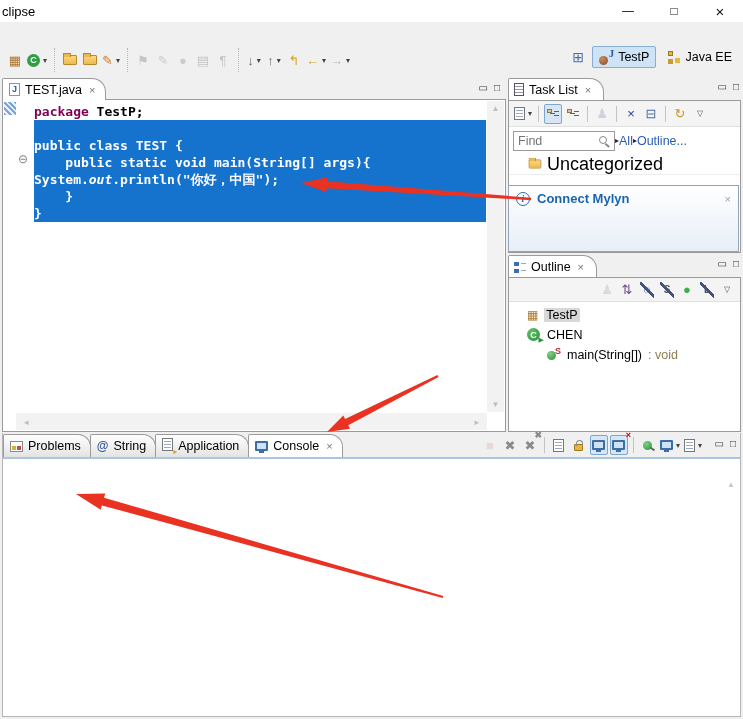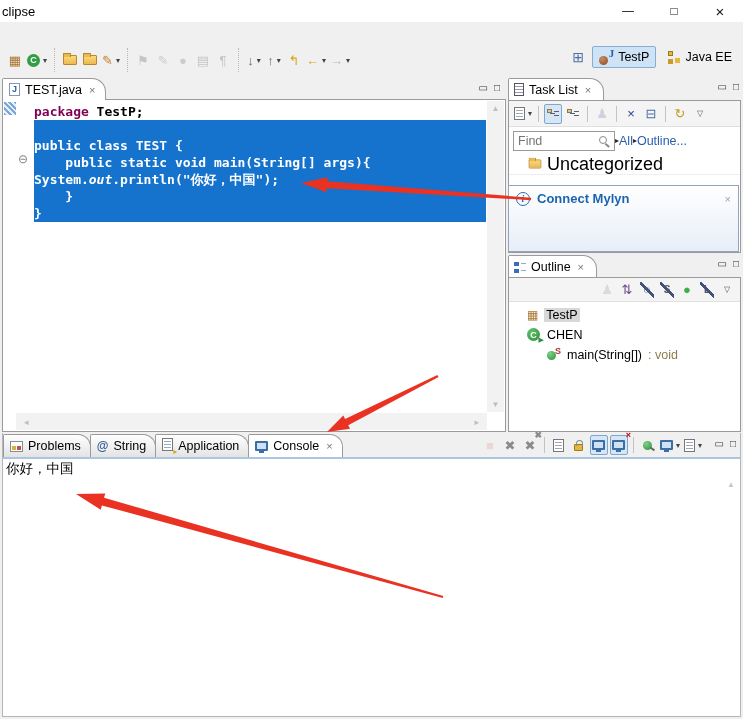--- a/index.html
+++ b/index.html
@@ -450,21 +450,20 @@
           <span class="tbtn">
             <span class="ic-doc"></span>
             <span class="dd">▾</span>
           </span>
         </div>
       <div class="minmax btm-minmax">
         <span>▭</span>
         <span>□</span>
       </div>
     </div>
-    <div class="console-out">你好，中国</div>
     <div class="console-scroll-up">▲</div>
   </div>
 
   <svg id="arrows" width="743" height="719">
       <polygon points="531.1,197.8 327.2,181.3 327.5,177.3 301.0,183.0 326.4,192.3 326.7,188.3 530.9,200.2" fill="#ea3223"></polygon>
       <polygon points="437.4,374.9 345.1,419.0 343.3,415.4 327.0,432.0 350.0,428.8 348.2,425.2 438.6,377.1" fill="#ea3223"></polygon>
       <polygon points="443.3,596.0 104.0,497.7 105.3,493.4 76.0,494.0 100.7,509.7 101.9,505.4 442.7,598.0" fill="#ea3223"></polygon>
     </svg>
 </div>
 

